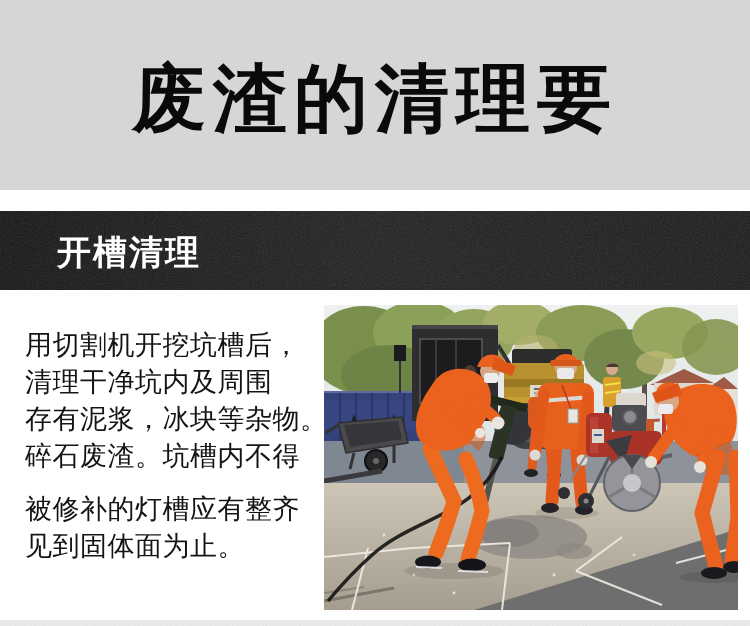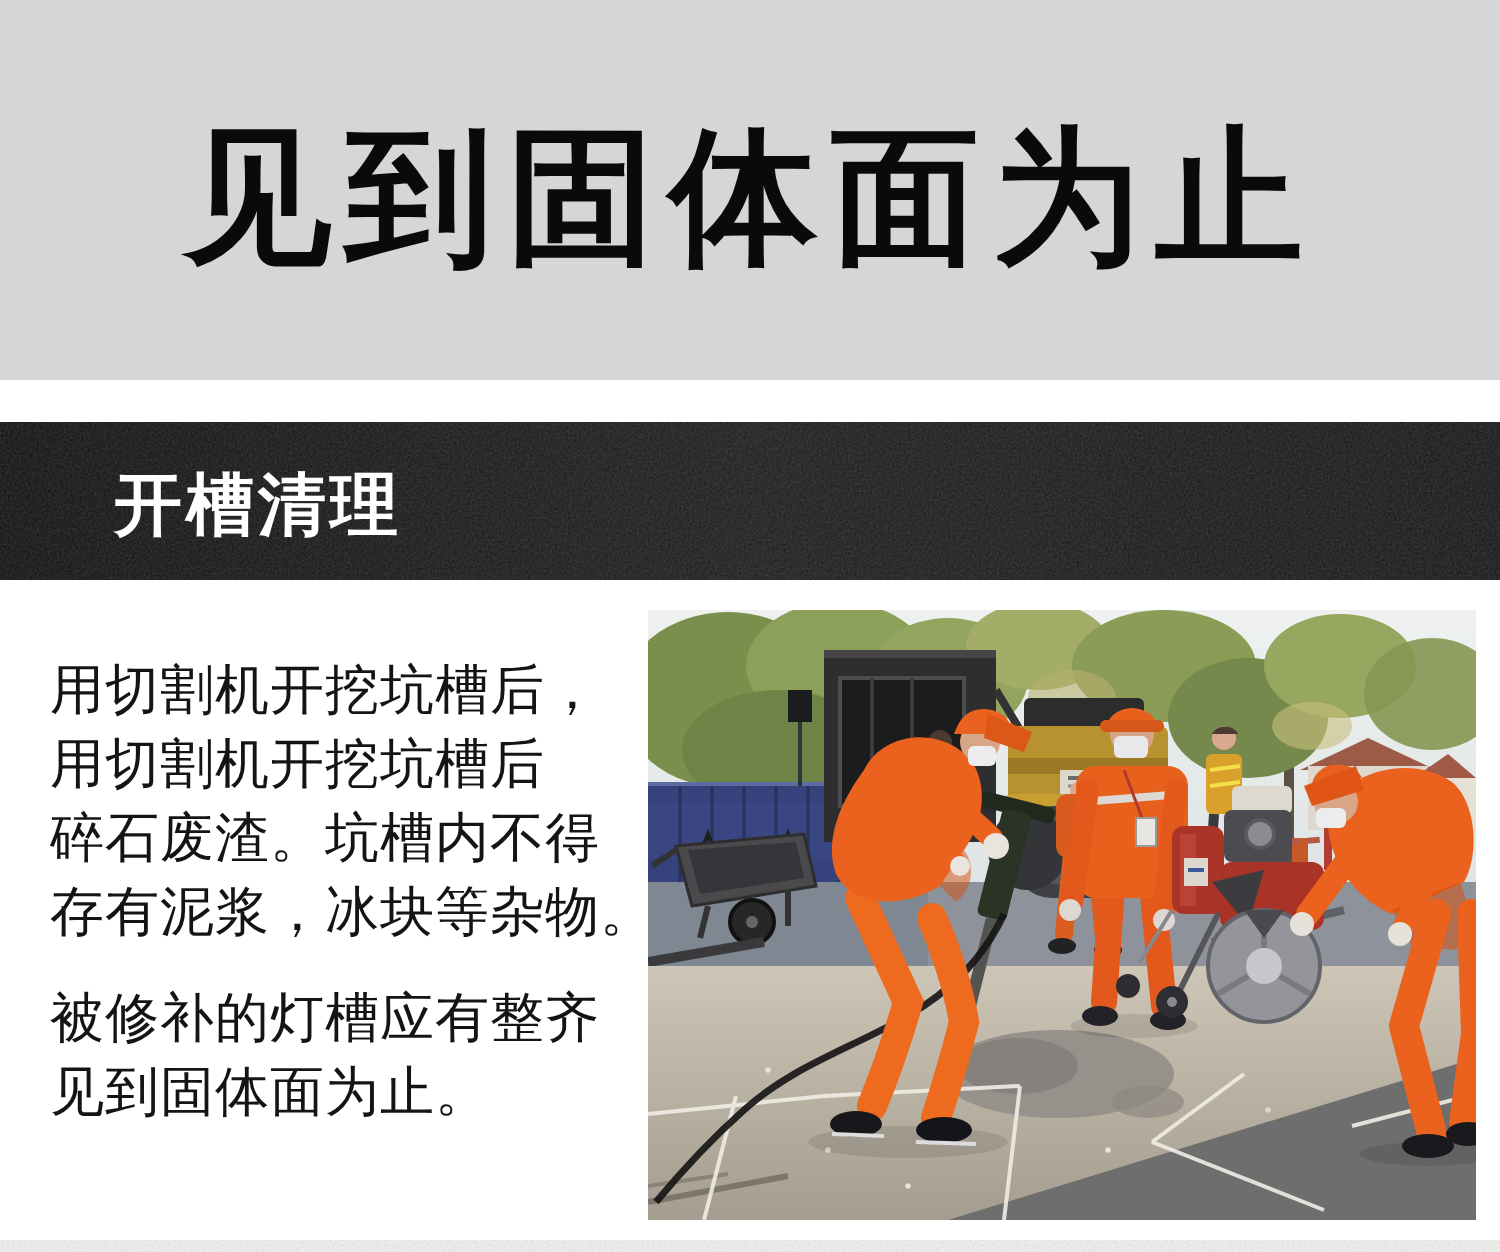--- a/index.html
+++ b/index.html
@@ -51,21 +51,21 @@
   
   .bottom-strip { position:absolute; left:0; top:620px; width:750px; height:6px; overflow:hidden; }
   .bottom-strip svg { display:block; }
 </style>
 </head>
 <body>
 
 <div class="page">
 
   <header class="title-band">
-    <h1>见到固体面为止</h1>
+    <h1>废渣的清理要</h1>
   </header>
 
   <section class="section-banner">
     <svg class="noise-layer" width="750" height="79">
       <defs>
         <filter id="bn" x="0" y="0" width="100%" height="100%">
           <feTurbulence type="fractalNoise" baseFrequency="0.9" numOctaves="2" stitchTiles="stitch"></feTurbulence>
           <feColorMatrix type="matrix" values="0 0 0 0 0.55  0 0 0 0 0.55  0 0 0 0 0.55  0 0 0 0.22 0"></feColorMatrix>
         </filter>
         <linearGradient id="bg1" x1="0" y1="0" x2="1" y2="0">
@@ -78,23 +78,23 @@
       <rect width="750" height="79" filter="url(#bn)"></rect>
     </svg>
     <h2>开槽清理</h2>
   </section>
 
   <main class="content">
 
     <div class="text-col">
       <p class="para para-1" style="margin:0;">
         <span class="line">用切割机开挖坑槽后，</span>
-        <span class="line">用切割机开挖坑槽后</span>
+        <span class="line">清理干净坑内及周围</span>
+        <span class="line">存有泥浆，冰块等杂物。</span>
         <span class="line">碎石废渣。坑槽内不得</span>
-        <span class="line">存有泥浆，冰块等杂物。</span>
       </p>
       <p class="para para-2" style="margin-bottom:0;">
         <span class="line">被修补的灯槽应有整齐</span>
         <span class="line">见到固体面为止。</span>
       </p>
     </div>
 
     <figure class="photo-frame" style="margin:0;">
       <svg viewBox="0 0 414 305" preserveAspectRatio="none">
         <defs>

